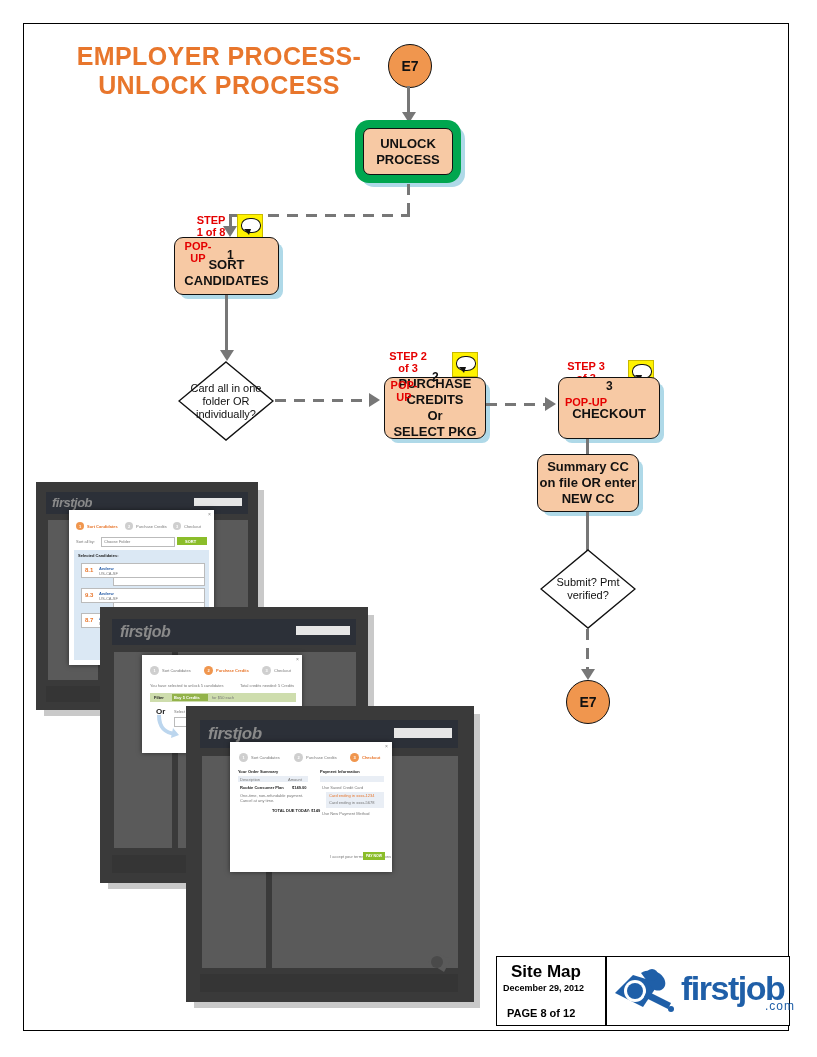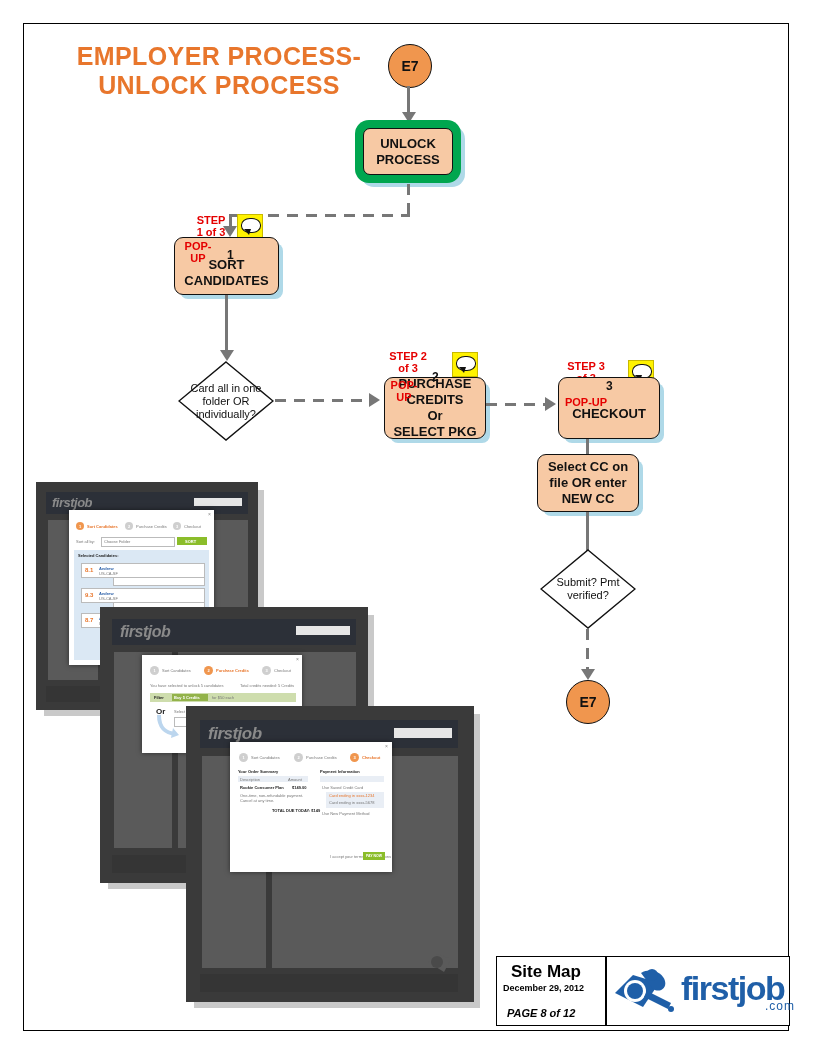--- a/index.html
+++ b/index.html
@@ -62,21 +62,21 @@
   .mk-bar{position:absolute;background:#e9eef5;}
   .mk-blue{position:absolute;background:#dbe8f4;}
   .mk-btn{position:absolute;background:#8bbd2a;}
   .mk-x{position:absolute;font-size:5px;color:#888;}
   .mk-ft{position:absolute;background:#353535;}
 
   
   .fbox{position:absolute;box-sizing:border-box;border:1.5px solid #000;background:#fff;}
   .f-site{position:absolute;font-weight:bold;font-size:17px;color:#000;}
   .f-date{position:absolute;font-weight:bold;font-size:9px;color:#000;}
-  .f-page{position:absolute;font-weight:bold;font-size:11px;color:#000;font-style:italic;}
+  .f-page{position:absolute;font-weight:bold;font-size:11px;color:#000;}
   .flogo{position:absolute;}
   .flogo .ftxt{position:absolute;left:68px;top:2px;color:#1F5FA8;font-weight:bold;font-size:34px;letter-spacing:-1.5px;}
   .flogo .fcom{position:absolute;left:152px;top:32px;color:#1F5FA8;font-size:12px;letter-spacing:1px;}
 </style>
 </head>
 <body>
 
 <div id="page">
 
   <div class="title">
@@ -96,21 +96,21 @@
 PROCESS</span>
     </div>
   </div>
 
   <div class="dash-v" style="left:383px;top:160px;height:33px;"></div>
   <div class="dash-h" style="left:206px;top:190px;width:180px;"></div>
   <div class="solid-v" style="left:205px;top:190px;height:14px;"></div>
   <div class="arr-d" style="left:199px;top:202px;"></div>
 
   <div class="steplbl" style="left:164px;top:190px;width:46px;">STEP
-1 of 3</div>
+1 of 8</div>
   <div class="cmt" style="left:213px;top:190px;">
     <span class="bub"></span>
     <span class="tail"></span>
   </div>
   <div class="node" style="left:150px;top:213px;width:105px;height:58px;">
     <span style="white-space:pre-line;margin-top:14px">SORT
 CANDIDATES</span>
   </div>
   <div class="popup" style="left:155px;top:216px;width:38px;">POP-
 UP</div>
@@ -159,21 +159,21 @@
   <div class="node" style="left:534px;top:353px;width:102px;height:62px;">
     <span style="white-space:pre-line;margin-top:12px">CHECKOUT</span>
   </div>
   <div class="popup" style="left:534px;top:356px;width:56px;margin-top:16px;">POP-UP</div>
   <div class="numlbl" style="left:582px;top:355px;">3</div>
 
   <div class="solid-v" style="left:562px;top:415px;height:24px;"></div>
   <div class="arr-d" style="left:557px;top:437px;"></div>
 
   <div class="node" style="left:513px;top:430px;width:102px;height:58px;">
-    <span style="white-space:pre-line">Select CC on file OR enter NEW CC</span>
+    <span style="white-space:pre-line">Summary CC on file OR enter NEW CC</span>
   </div>
 
   <div class="solid-v" style="left:562px;top:488px;height:52px;"></div>
   <div class="arr-d" style="left:557px;top:538px;"></div>
 
   <div class="diamond" style="left:516px;top:525px;width:96px;height:80px;">
     <svg width="96" height="80" viewBox="0 0 96 80">
       <polygon points="48,1 95,40 48,79 1,40" fill="#ffffff" stroke="#111111" stroke-width="1.4"></polygon>
     </svg>
     <div class="dtext">

